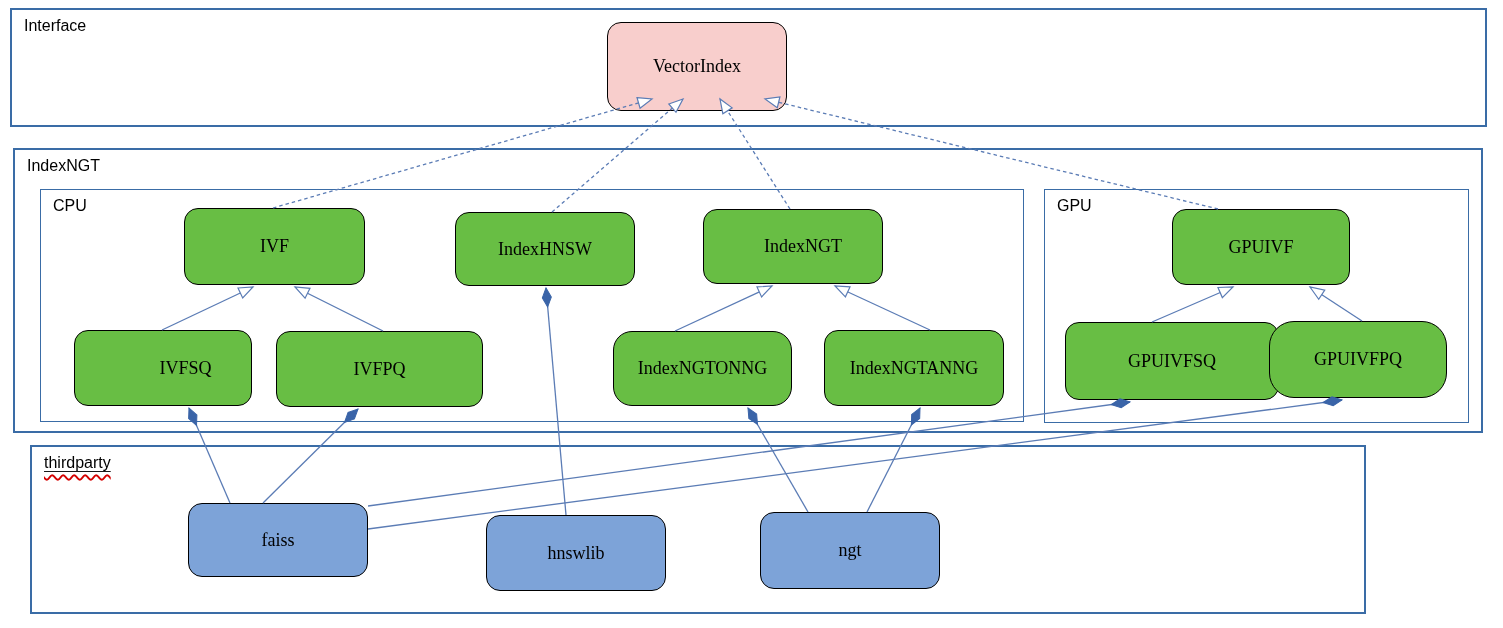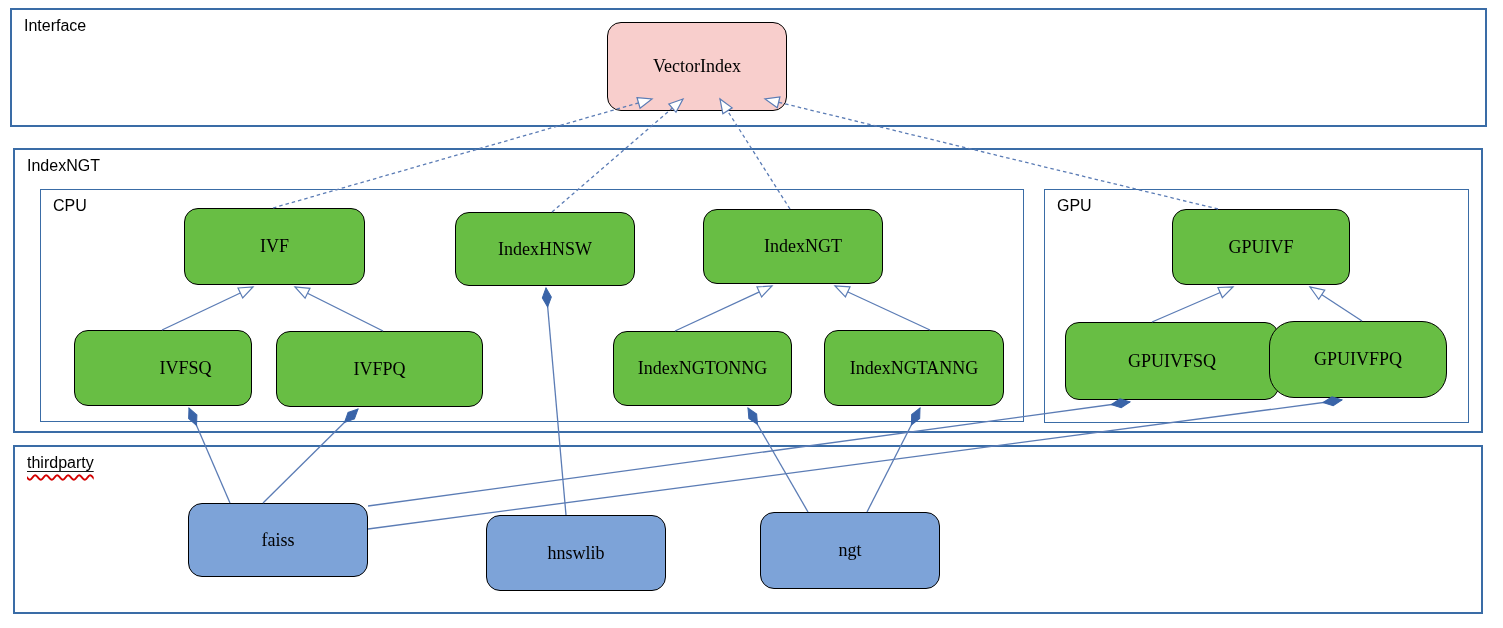--- a/index.html
+++ b/index.html
@@ -15,21 +15,21 @@
              box-sizing:border-box;z-index:1;}
   .container.thin{border-width:1.5px;}
   .clabel{position:absolute;left:12px;top:7px;font-size:16px;color:#000;
           font-family:"Liberation Sans", sans-serif;white-space:nowrap;}
   .misspelled{text-decoration:underline wavy #d40000 1.5px;text-underline-offset:6px;}
   .misspelled .inner{text-decoration:underline solid #1a1a1a 1px;text-underline-offset:3px;}
   #box-interface{left:10px;top:8px;width:1477px;height:119px;padding-left:24px;}
   #box-implement{left:13px;top:148px;width:1470px;height:285px;}
   #box-cpu{left:40px;top:189px;width:984px;height:233px;}
   #box-gpu{left:1044px;top:189px;width:425px;height:234px;}
-  #box-thirdparty{left:13px;top:445px;width:1470px;height:169px;}
+  #box-thirdparty{left:30px;top:445px;width:1336px;height:169px;}
   #nodes .node{position:absolute;box-sizing:border-box;border-radius:14px;
        display:flex;align-items:center;justify-content:center;z-index:2;
        font-family:"Liberation Serif", serif;font-size:18px;color:#000;border:1.5px solid;}
   .node.impl{background:var(--green);border-color:var(--green-border);}
   .node.thirdparty{background:var(--blue);border-color:var(--blue-border);}
   .node.interface{background:var(--pink);border-color:var(--pink-border);}
   #edges{position:absolute;left:0;top:0;z-index:3;pointer-events:none;}
   .edge{fill:none;stroke:var(--edge);stroke-width:1.3px;}
   .edge.realization{stroke-dasharray:3.5 3;}
 </style>
@@ -67,21 +67,21 @@
     </div>
     <div class="node impl" style="left: 1172px; top: 209px; width: 178px; height: 76px;">
       <span>GPUIVF</span>
     </div>
     <div class="node impl" style="left: 74px; top: 330px; width: 178px; height: 76px; padding-left: 45px;">
       <span>IVFSQ</span>
     </div>
     <div class="node impl" style="left: 276px; top: 331px; width: 207px; height: 76px;">
       <span>IVFPQ</span>
     </div>
-    <div class="node impl" style="left: 613px; top: 331px; width: 179px; height: 75px;">
+    <div class="node impl" style="left: 613px; top: 331px; width: 179px; height: 75px; border-radius: 19px;">
       <span>IndexNGTONNG</span>
     </div>
     <div class="node impl" style="left: 824px; top: 330px; width: 180px; height: 76px;">
       <span>IndexNGTANNG</span>
     </div>
     <div class="node impl" style="left: 1065px; top: 322px; width: 214px; height: 78px;">
       <span>GPUIVFSQ</span>
     </div>
     <div class="node impl" style="left: 1269px; top: 321px; width: 178px; height: 77px; border-radius: 25px;">
       <span>GPUIVFPQ</span>

